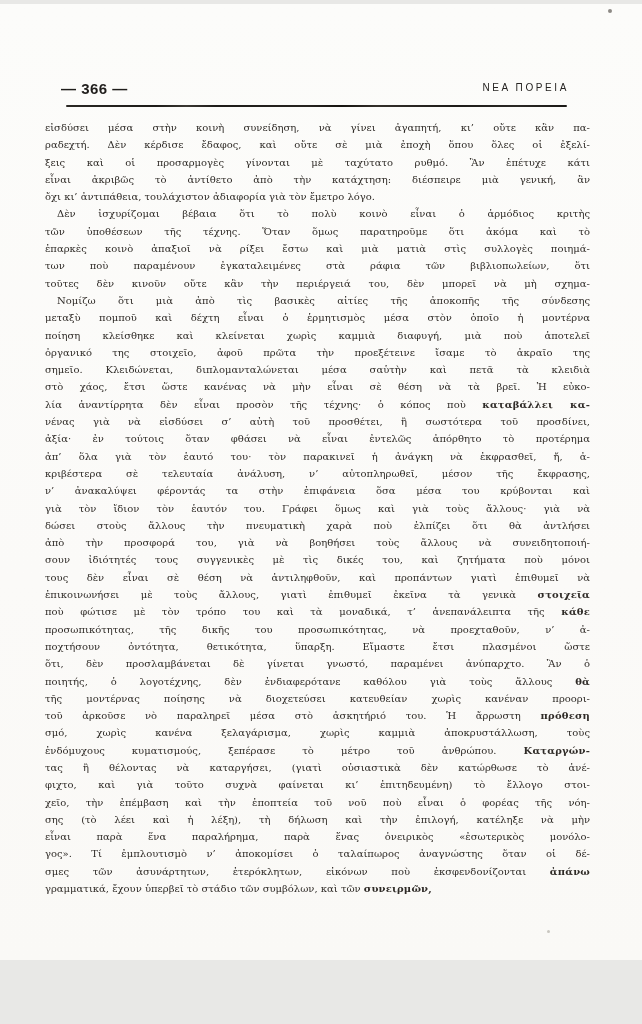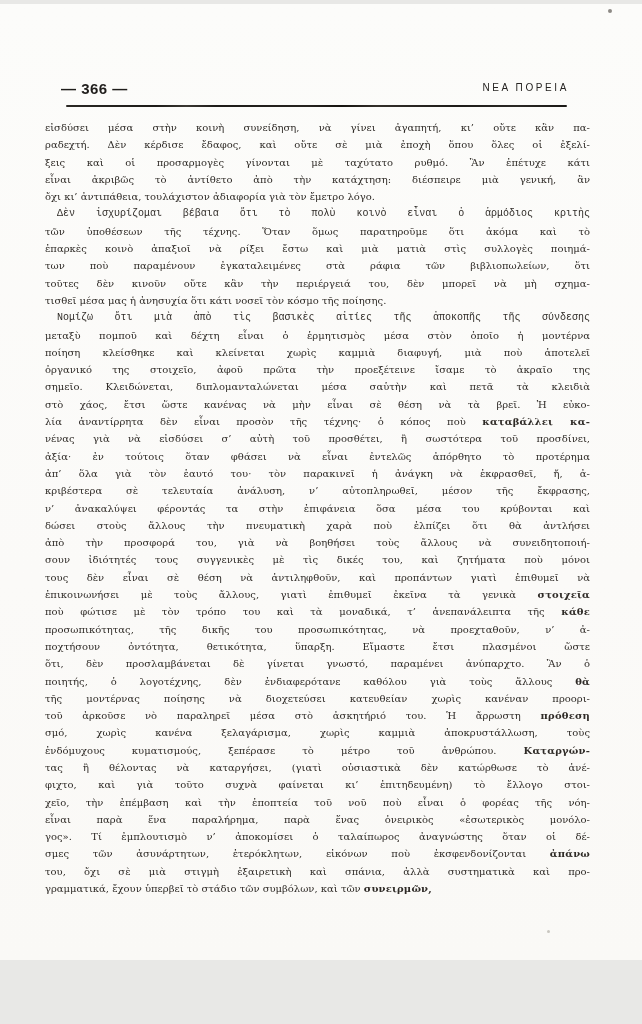--- a/index.html
+++ b/index.html
@@ -71,21 +71,20 @@
     text-align: justify;
     text-align-last: justify;
     white-space: normal;
     overflow: hidden;
   }
   .line.last {
     text-align-last: left;
   }
   .line.indent {
     text-indent: 12px;
-    font-family: Liberation Mono, monospace;
   }
   .line b {
     font-weight: bold;
     letter-spacing: 0.2px;
   }
   .speck {
     position: absolute;
     left: 608px;
     top: 5px;
     width: 4px;
@@ -119,54 +118,54 @@
         <div class="line">ξεις καὶ οἱ προσαρμογὲς γίνονται μὲ ταχύτατο ρυθμό. Ἂν ἐπέτυχε κάτι</div>
         <div class="line">εἶναι ἀκριβῶς τὸ ἀντίθετο ἀπὸ τὴν κατάχτηση: διέσπειρε μιὰ γενική, ἂν</div>
         <div class="line last">ὄχι κι’ ἀντιπάθεια, τουλάχιστον ἀδιαφορία γιὰ τὸν ἔμετρο λόγο.</div>
       </div>
       <div class="paragraph">
         <div class="line indent">Δὲν ἰσχυρίζομαι βέβαια ὅτι τὸ πολὺ κοινὸ εἶναι ὁ ἁρμόδιος κριτὴς</div>
         <div class="line">τῶν ὑποθέσεων τῆς τέχνης. Ὅταν ὅμως παρατηροῦμε ὅτι ἀκόμα καὶ τὸ</div>
         <div class="line">ἐπαρκὲς κοινὸ ἀπαξιοῖ νὰ ρίξει ἔστω καὶ μιὰ ματιὰ στὶς συλλογὲς ποιημά-</div>
         <div class="line">των ποὺ παραμένουν ἐγκαταλειμένες στὰ ράφια τῶν βιβλιοπωλείων, ὅτι</div>
         <div class="line">τοῦτες δὲν κινοῦν οὔτε κἂν τὴν περιέργειά του, δὲν μπορεῖ νὰ μὴ σχημα-</div>
-        <div class="line last">τισθεῖ μέσα μας ἡ ἀνησυχία ὅτι κάτι νοσεῖ τὸν κόσμο τῆς ποίησης.</div>
       </div>
       <div class="paragraph">
         <div class="line indent">Νομίζω ὅτι μιὰ ἀπὸ τὶς βασικὲς αἰτίες τῆς ἀποκοπῆς τῆς σύνδεσης</div>
         <div class="line">μεταξὺ πομποῦ καὶ δέχτη εἶναι ὁ ἑρμητισμὸς μέσα στὸν ὁποῖο ἡ μοντέρνα</div>
         <div class="line">ποίηση κλείσθηκε καὶ κλείνεται χωρὶς καμμιὰ διαφυγή, μιὰ ποὺ ἀποτελεῖ</div>
         <div class="line">ὀργανικό της στοιχεῖο, ἀφοῦ πρῶτα τὴν προεξέτεινε ἴσαμε τὸ ἀκραῖο της</div>
         <div class="line">σημεῖο. Κλειδώνεται, διπλομανταλώνεται μέσα σαὑτὴν καὶ πετᾶ τὰ κλειδιὰ</div>
         <div class="line">στὸ χάος, ἔτσι ὥστε κανένας νὰ μὴν εἶναι σὲ θέση νὰ τὰ βρεῖ. Ἡ εὐκο-</div>
         <div class="line">λία ἀναντίρρητα δὲν εἶναι προσὸν τῆς τέχνης· ὁ κόπος ποὺ <b>καταβάλλει κα-</b></div>
         <div class="line">νένας γιὰ νὰ εἰσδύσει σ’ αὐτὴ τοῦ προσθέτει, ἢ σωστότερα τοῦ προσδίνει,</div>
         <div class="line">ἀξία· ἐν τούτοις ὅταν φθάσει νὰ εἶναι ἐντελῶς ἀπόρθητο τὸ προτέρημα</div>
         <div class="line">ἀπ’ ὅλα γιὰ τὸν ἑαυτό του· τὸν παρακινεῖ ἡ ἀνάγκη νὰ ἐκφρασθεῖ, ἤ, ἀ-</div>
         <div class="line">κριβέστερα σὲ τελευταία ἀνάλυση, ν’ αὐτοπληρωθεῖ, μέσον τῆς ἔκφρασης,</div>
         <div class="line">ν’ ἀνακαλύψει φέροντάς τα στὴν ἐπιφάνεια ὅσα μέσα του κρύβονται καὶ</div>
+        <div class="line">γιὰ τὸν ἴδιον τὸν ἑαυτόν του. Γράφει ὅμως καὶ γιὰ τοὺς ἄλλους· γιὰ νὰ</div>
         <div class="line">δώσει στοὺς ἄλλους τὴν πνευματικὴ χαρὰ ποὺ ἐλπίζει ὅτι θὰ ἀντλήσει</div>
         <div class="line">ἀπὸ τὴν προσφορά του, γιὰ νὰ βοηθήσει τοὺς ἄλλους νὰ συνειδητοποιή-</div>
         <div class="line">σουν ἰδιότητές τους συγγενικὲς μὲ τὶς δικές του, καὶ ζητήματα ποὺ μόνοι</div>
         <div class="line">τους δὲν εἶναι σὲ θέση νὰ ἀντιληφθοῦν, καὶ προπάντων γιατὶ ἐπιθυμεῖ νὰ</div>
         <div class="line">ἐπικοινωνήσει μὲ τοὺς ἄλλους, γιατὶ ἐπιθυμεῖ ἐκεῖνα τὰ γενικὰ <b>στοιχεῖα</b></div>
         <div class="line">ποὺ φώτισε μὲ τὸν τρόπο του καὶ τὰ μοναδικά, τ’ ἀνεπανάλειπτα τῆς <b>κάθε</b></div>
         <div class="line">προσωπικότητας, τῆς δικῆς του προσωπικότητας, νὰ προεχταθοῦν, ν’ ἀ-</div>
         <div class="line">ποχτήσουν ὀντότητα, θετικότητα, ὕπαρξη. Εἴμαστε ἔτσι πλασμένοι ὥστε</div>
         <div class="line">ὅτι, δὲν προσλαμβάνεται δὲ γίνεται γνωστό, παραμένει ἀνύπαρχτο. Ἂν ὁ</div>
         <div class="line">ποιητής, ὁ λογοτέχνης, δὲν ἐνδιαφερότανε καθόλου γιὰ τοὺς ἄλλους <b>θὰ</b></div>
         <div class="line">τῆς μοντέρνας ποίησης νὰ διοχετεύσει κατευθείαν χωρὶς κανέναν προορι-</div>
         <div class="line">τοῦ ἀρκοῦσε νὸ παραληρεῖ μέσα στὸ ἀσκητήριό του. Ἡ ἄρρωστη <b>πρόθεση</b></div>
         <div class="line">σμό, χωρὶς κανένα ξελαγάρισμα, χωρὶς καμμιὰ ἀποκρυστάλλωση, τοὺς</div>
         <div class="line">ἐνδόμυχους κυματισμούς, ξεπέρασε τὸ μέτρο τοῦ ἀνθρώπου. <b>Καταργών-</b></div>
         <div class="line">τας ἢ θέλοντας νὰ καταργήσει, (γιατὶ οὐσιαστικὰ δὲν κατώρθωσε τὸ ἀνέ-</div>
         <div class="line">φιχτο, καὶ γιὰ τοῦτο συχνὰ φαίνεται κι’ ἐπιτηδευμένη) τὸ ἔλλογο στοι-</div>
         <div class="line">χεῖο, τὴν ἐπέμβαση καὶ τὴν ἐποπτεία τοῦ νοῦ ποὺ εἶναι ὁ φορέας τῆς νόη-</div>
+        <div class="line">σης (τὸ λέει καὶ ἡ λέξη), τὴ δήλωση καὶ τὴν ἐπιλογή, κατέληξε νὰ μὴν</div>
         <div class="line">εἶναι παρὰ ἕνα παραλήρημα, παρὰ ἕνας ὀνειρικὸς «ἐσωτερικὸς μονόλο-</div>
         <div class="line">γος». Τί ἐμπλουτισμὸ ν’ ἀποκομίσει ὁ ταλαίπωρος ἀναγνώστης ὅταν οἱ δέ-</div>
         <div class="line">σμες τῶν ἀσυνάρτητων, ἑτερόκλητων, εἰκόνων ποὺ ἐκσφενδονίζονται <b>ἀπάνω</b></div>
-        <div class="line">του, ὄχι σὲ μιὰ στιγμὴ ἐξαιρετικὴ καὶ σπάνια, ἀλλὰ συστηματικὰ καὶ προ-</div>
         <div class="line last">γραμματικά, ἔχουν ὑπερβεῖ τὸ στάδιο τῶν συμβόλων, καὶ τῶν <b>συνειρμῶν,</b></div>
       </div>
     </div>
   <div class="speck"></div>
   <div class="speck2"></div>
 </div>
 
 </body></html>

